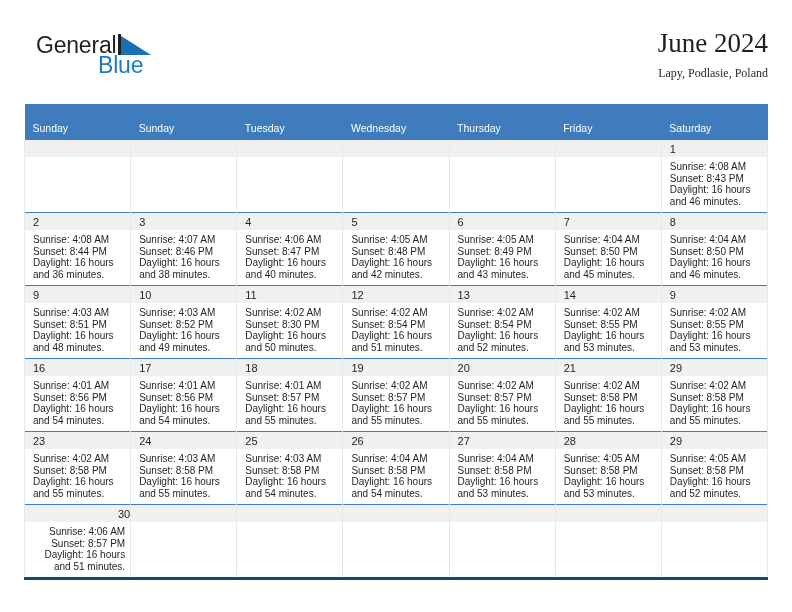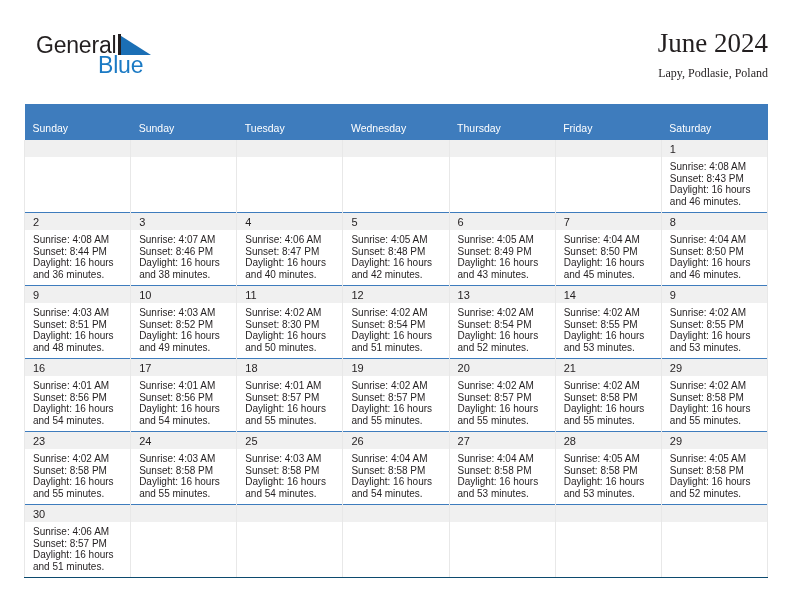--- a/index.html
+++ b/index.html
@@ -134,21 +134,22 @@
   .cell-body {
     padding: 4px 5px 0 8px;
     font-size: 10px;
     line-height: 11.6px;
     color: #231f20;
   }
   .cell-body div {
     white-space: nowrap;
   }
   .last-row td {
-    border-bottom: 1px solid #0c4a6e;
+    border-bottom: 3px solid #0c4a6e;
+    text-align: right;
   }
 </style>
 </head>
 <body>
 
 <div class="page">
 
   <div class="header">
 
     <div class="logo">

